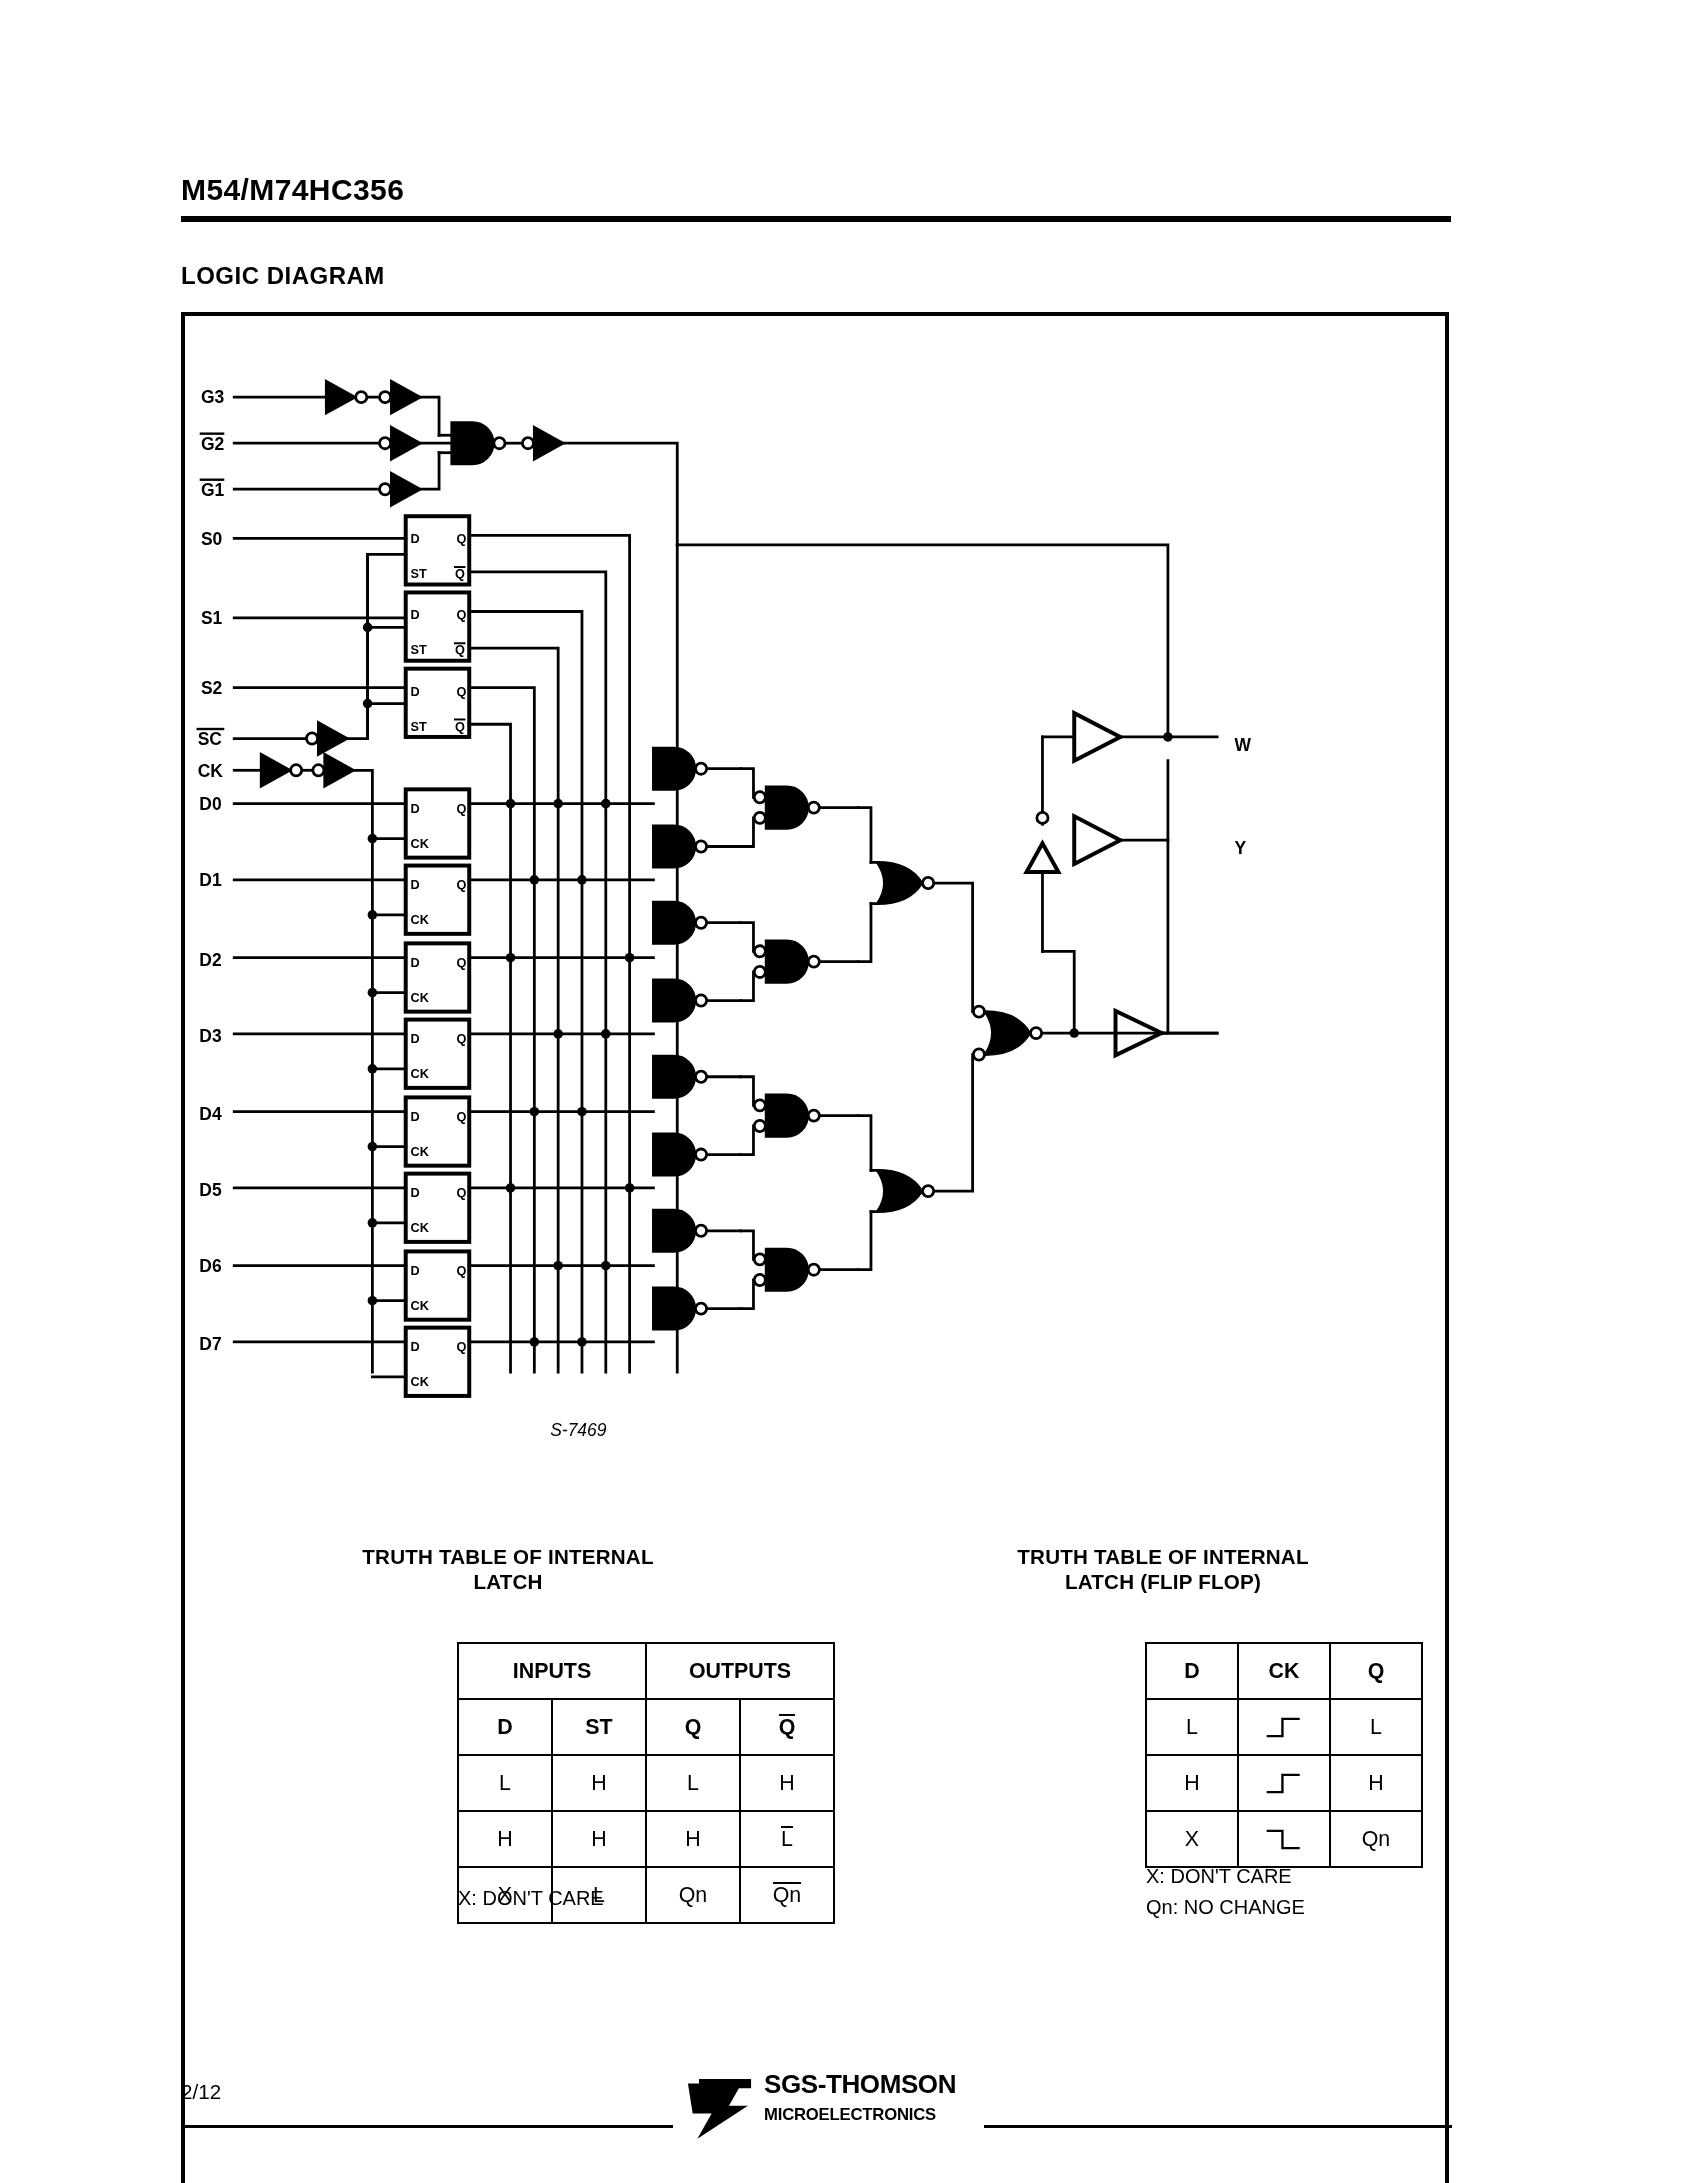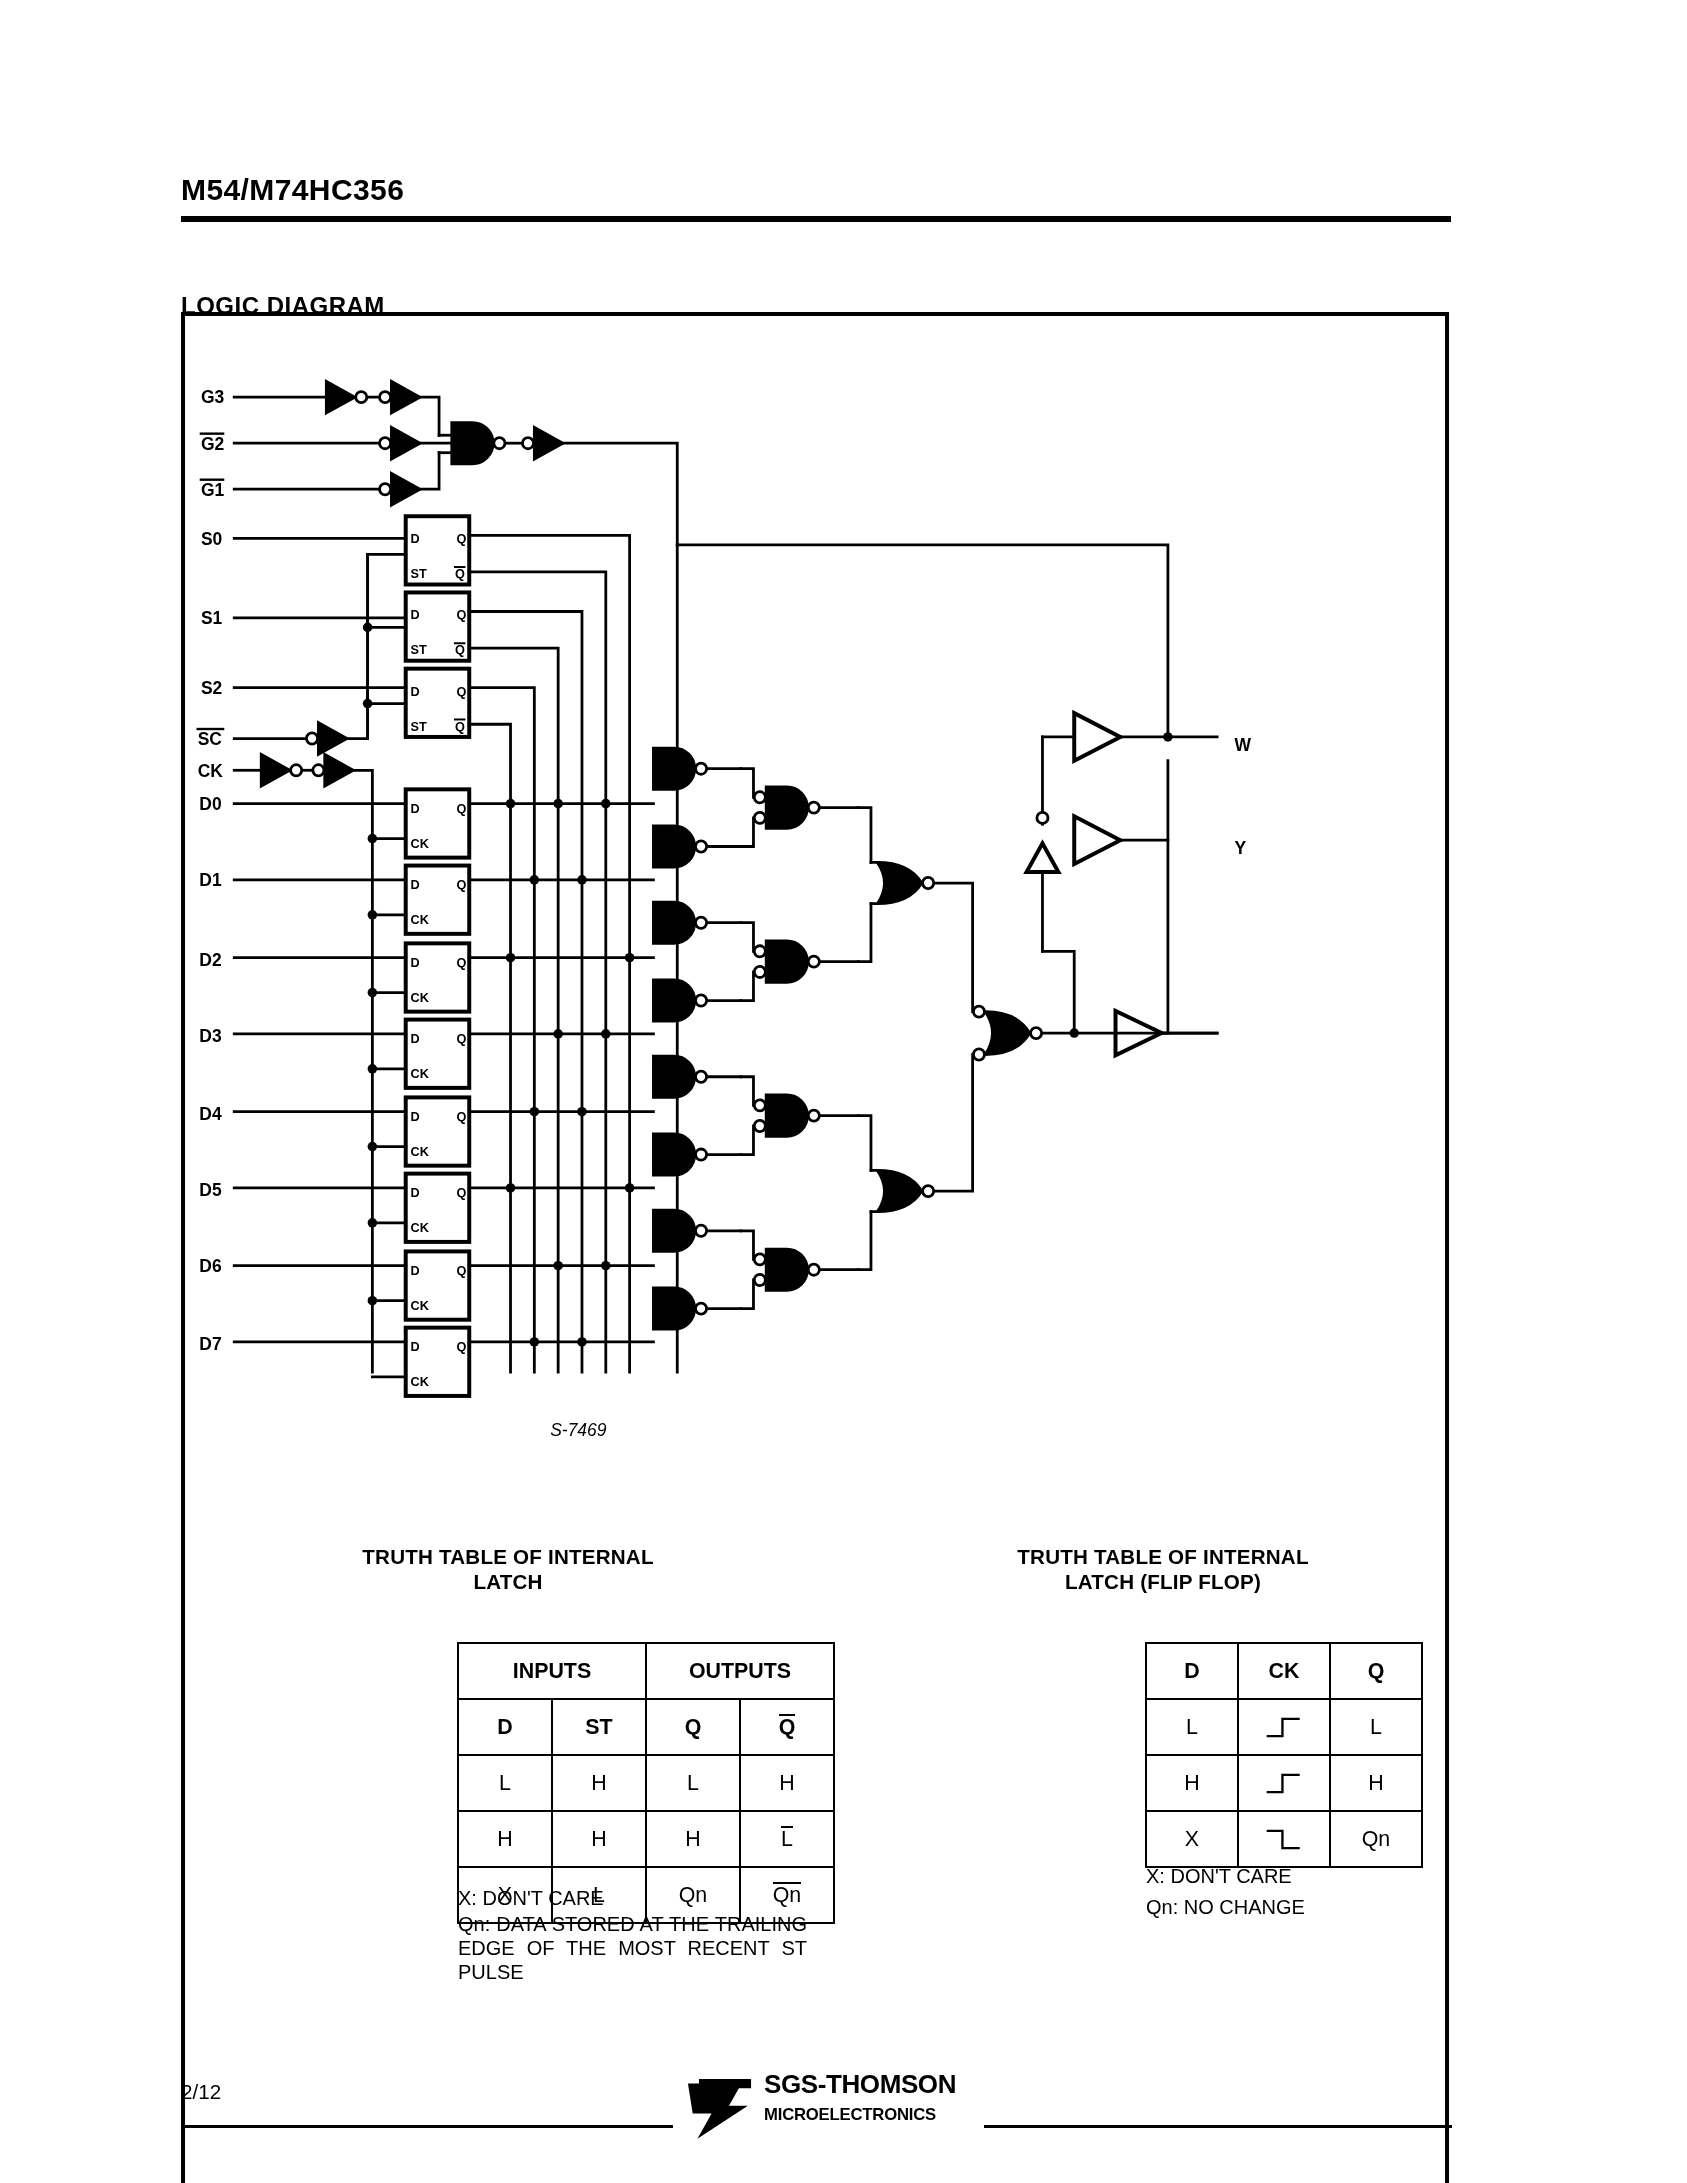--- a/index.html
+++ b/index.html
@@ -15,21 +15,21 @@
   
   #part-number{
     position:absolute;left:181px;top:173px;
     font-size:30px;font-weight:bold;letter-spacing:0.4px;
   }
   #header-rule{
     position:absolute;left:181px;top:216px;width:1270px;height:5.6px;background:#000;
   }
   #section-title{
     position:absolute;left:181px;top:262px;
-    font-size:24px;font-weight:bold;letter-spacing:0.5px;margin-top:30px;
+    font-size:24px;font-weight:bold;letter-spacing:0.5px;
   }
 
   
   #diagram-frame{
     position:absolute;left:181px;top:312px;
     width:1268px;height:2091px;
     border:4px solid #000;
     box-sizing:border-box;
   }
   #logic-svg{position:absolute;left:0;top:0;}
@@ -458,21 +458,20 @@
       <td>X</td>
       <td>L</td>
       <td>Qn</td>
       <td><span class="ovl">Qn</span></td>
     </tr>
   </tbody>
     </table>
 
   <div class="tt-note" id="tt-left-notes">
     <div class="l1">X: DON'T CARE</div>
-    <div>Qn: DATA STORED AT THE TRAILING EDGE OF THE MOST RECENT ST PULSE</div>
   </div>
 
   <div id="tt-right-title" class="tt-title">
     <div>TRUTH TABLE OF INTERNAL</div>
     <div>LATCH (FLIP FLOP)</div>
   </div>
 
   <table class="tt" id="tt-right">
     <tbody>
         <tr>

